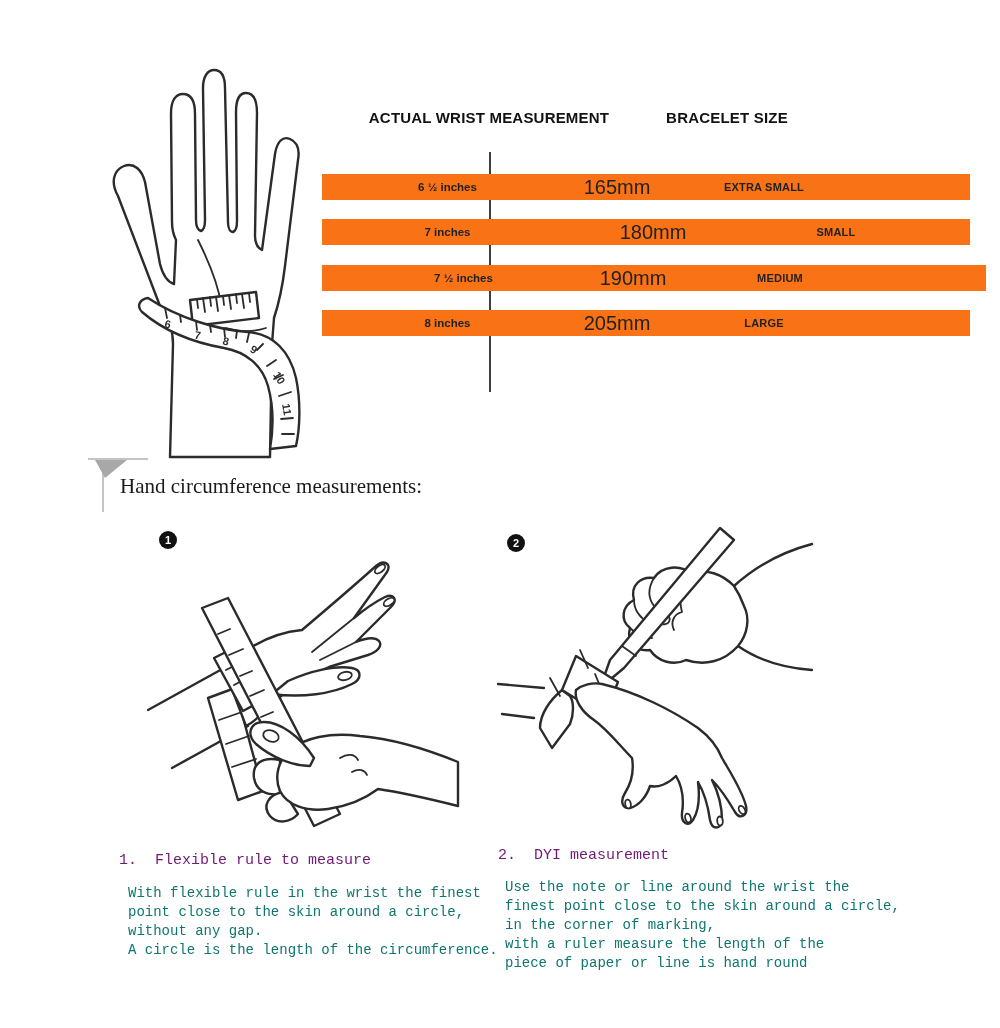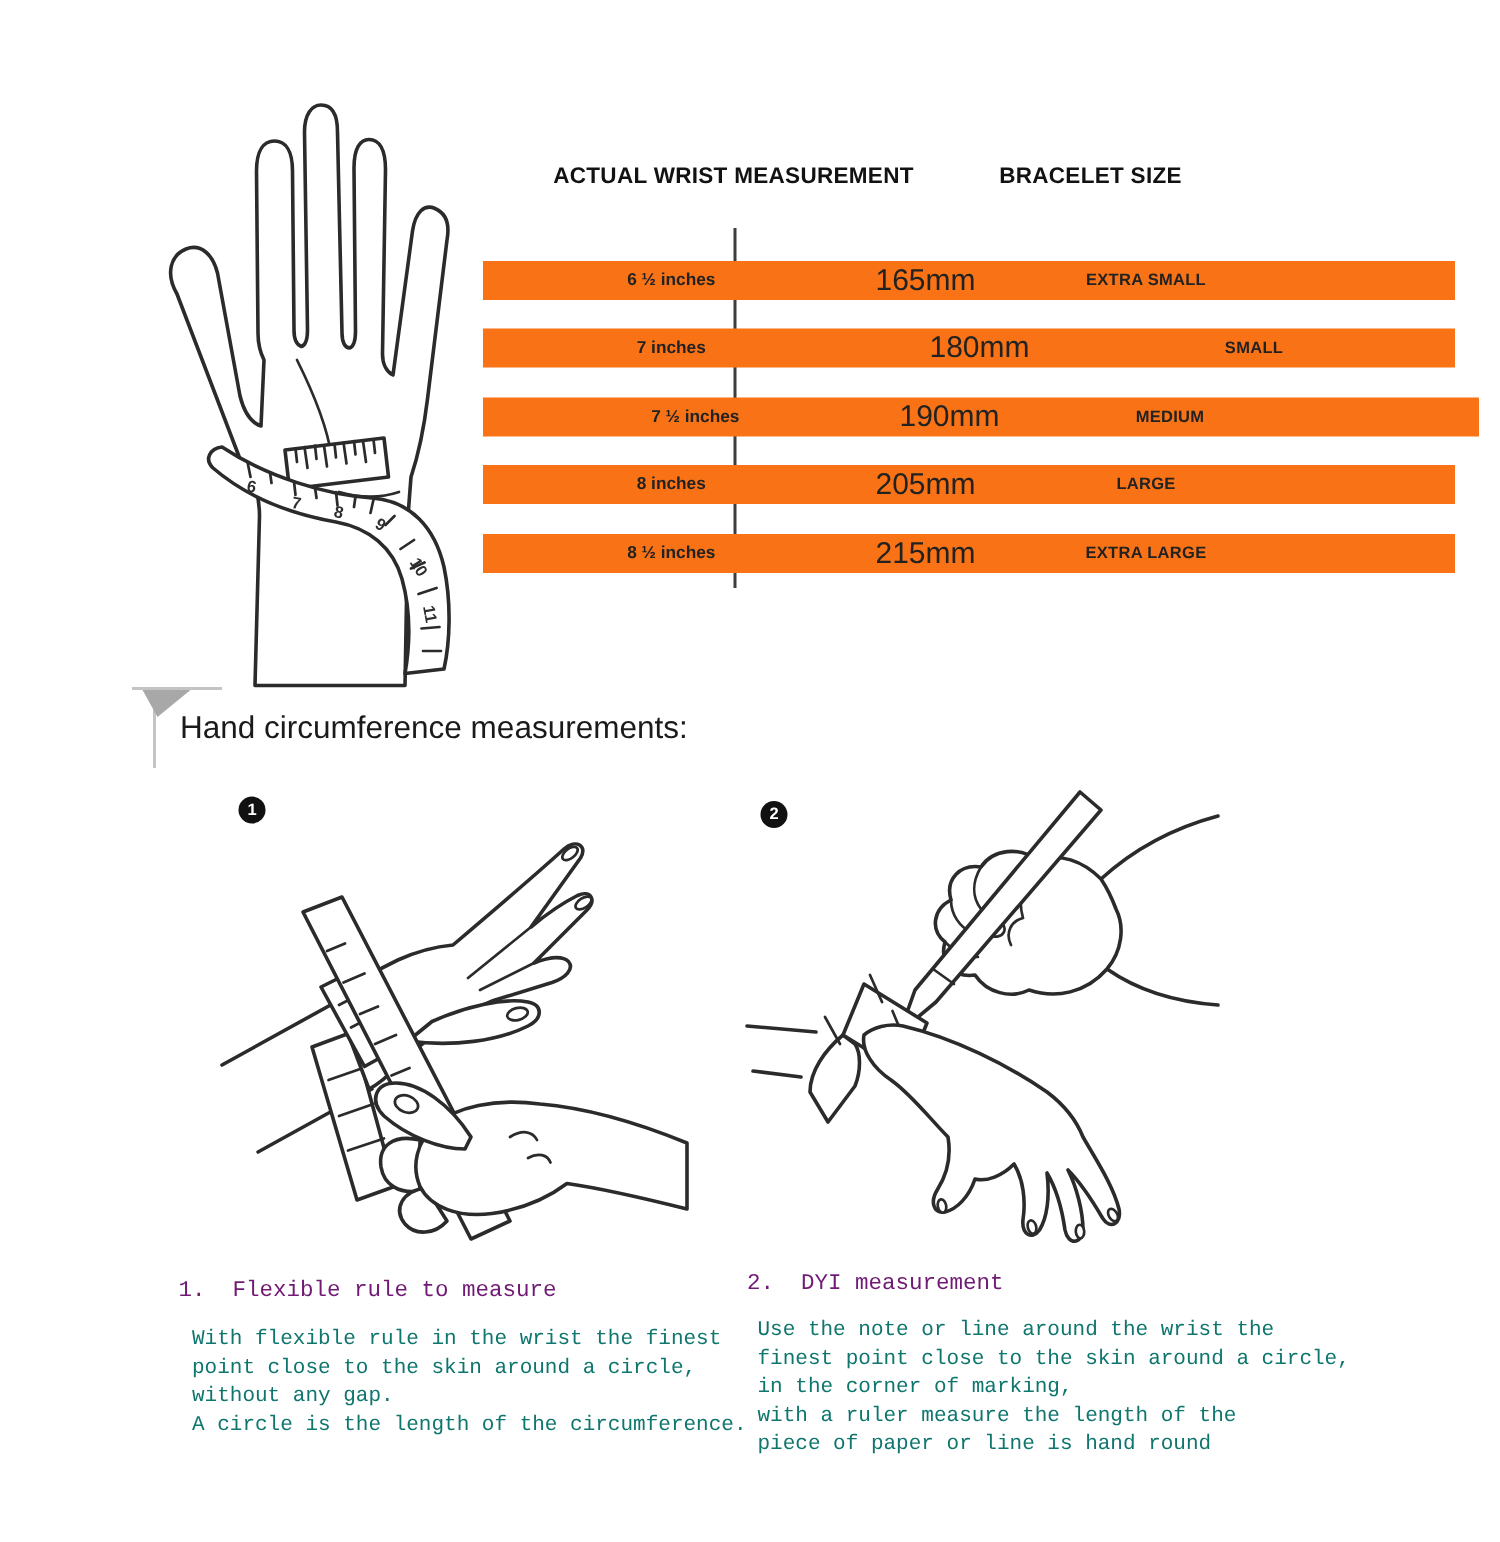--- a/index.html
+++ b/index.html
@@ -16,21 +16,21 @@
   .th-measure{left:329px;width:320px;}
   .th-size{left:627px;width:200px;}
   .divider{position:absolute;left:489px;top:152px;width:2px;height:240px;background:#3d3d3d;}
   .trow{position:absolute;left:322px;width:648px;height:26px;background:#f97316;display:flex;align-items:center;}
   .trow .c1{width:167px;text-align:center;font-weight:bold;font-size:11.5px;color:#222;padding-left:42px;box-sizing:content-box;}
   .trow .c2{width:172px;text-align:center;font-size:20px;color:#222;}
   .trow .c3{width:122px;text-align:center;font-weight:bold;font-size:11px;color:#222;letter-spacing:.2px;}
   .r0{top:174px;} .r1{top:219px;gap:36px;} .r2{top:265px;padding-left:16px;} .r3{top:310px;} .r4{top:356px;}
 
   
-  .heading{position:absolute;left:120px;top:474px;font-family:Liberation Sans, sans-serif;
+  .heading{position:absolute;left:120px;top:474px;font-family:Liberation Serif, serif;
            font-size:21px;color:#1a1a1a;white-space:pre;}
 
   
   .badge{position:absolute;width:18px;height:18px;border-radius:50%;background:#111;color:#fff;
          font-size:11px;font-weight:bold;display:flex;align-items:center;justify-content:center;
          font-family:"Liberation Sans",sans-serif;}
   .badge-1{left:159px;top:531px;}
   .badge-2{left:507px;top:534px;}
 
   
@@ -97,25 +97,20 @@
   <div class="trow r2">
     <div class="c1">7 ½ inches</div>
     <div class="c2">190mm</div>
     <div class="c3">MEDIUM</div>
   </div>
   <div class="trow r3">
     <div class="c1">8 inches</div>
     <div class="c2">205mm</div>
     <div class="c3">LARGE</div>
   </div>
-  <div class="trow r4">
-    <div class="c1">8 ½ inches</div>
-    <div class="c2">215mm</div>
-    <div class="c3">EXTRA LARGE</div>
-  </div>
 
   <svg style="left:84px;top:452px;" width="70" height="64" viewBox="0 0 70 64">
     <path d="M 4 7 L 64 7" stroke="#c4c4c4" stroke-width="2" fill="none"></path>
     <path d="M 19 7 L 19 60" stroke="#c4c4c4" stroke-width="2" fill="none"></path>
     <path d="M 11 8 L 43 8 L 21 26 Z" fill="#a8a8a8"></path>
   </svg>
   <div class="heading">Hand circumference measurements:</div>
 
   <div class="badge badge-1">1</div>
   <div class="badge badge-2">2</div>

